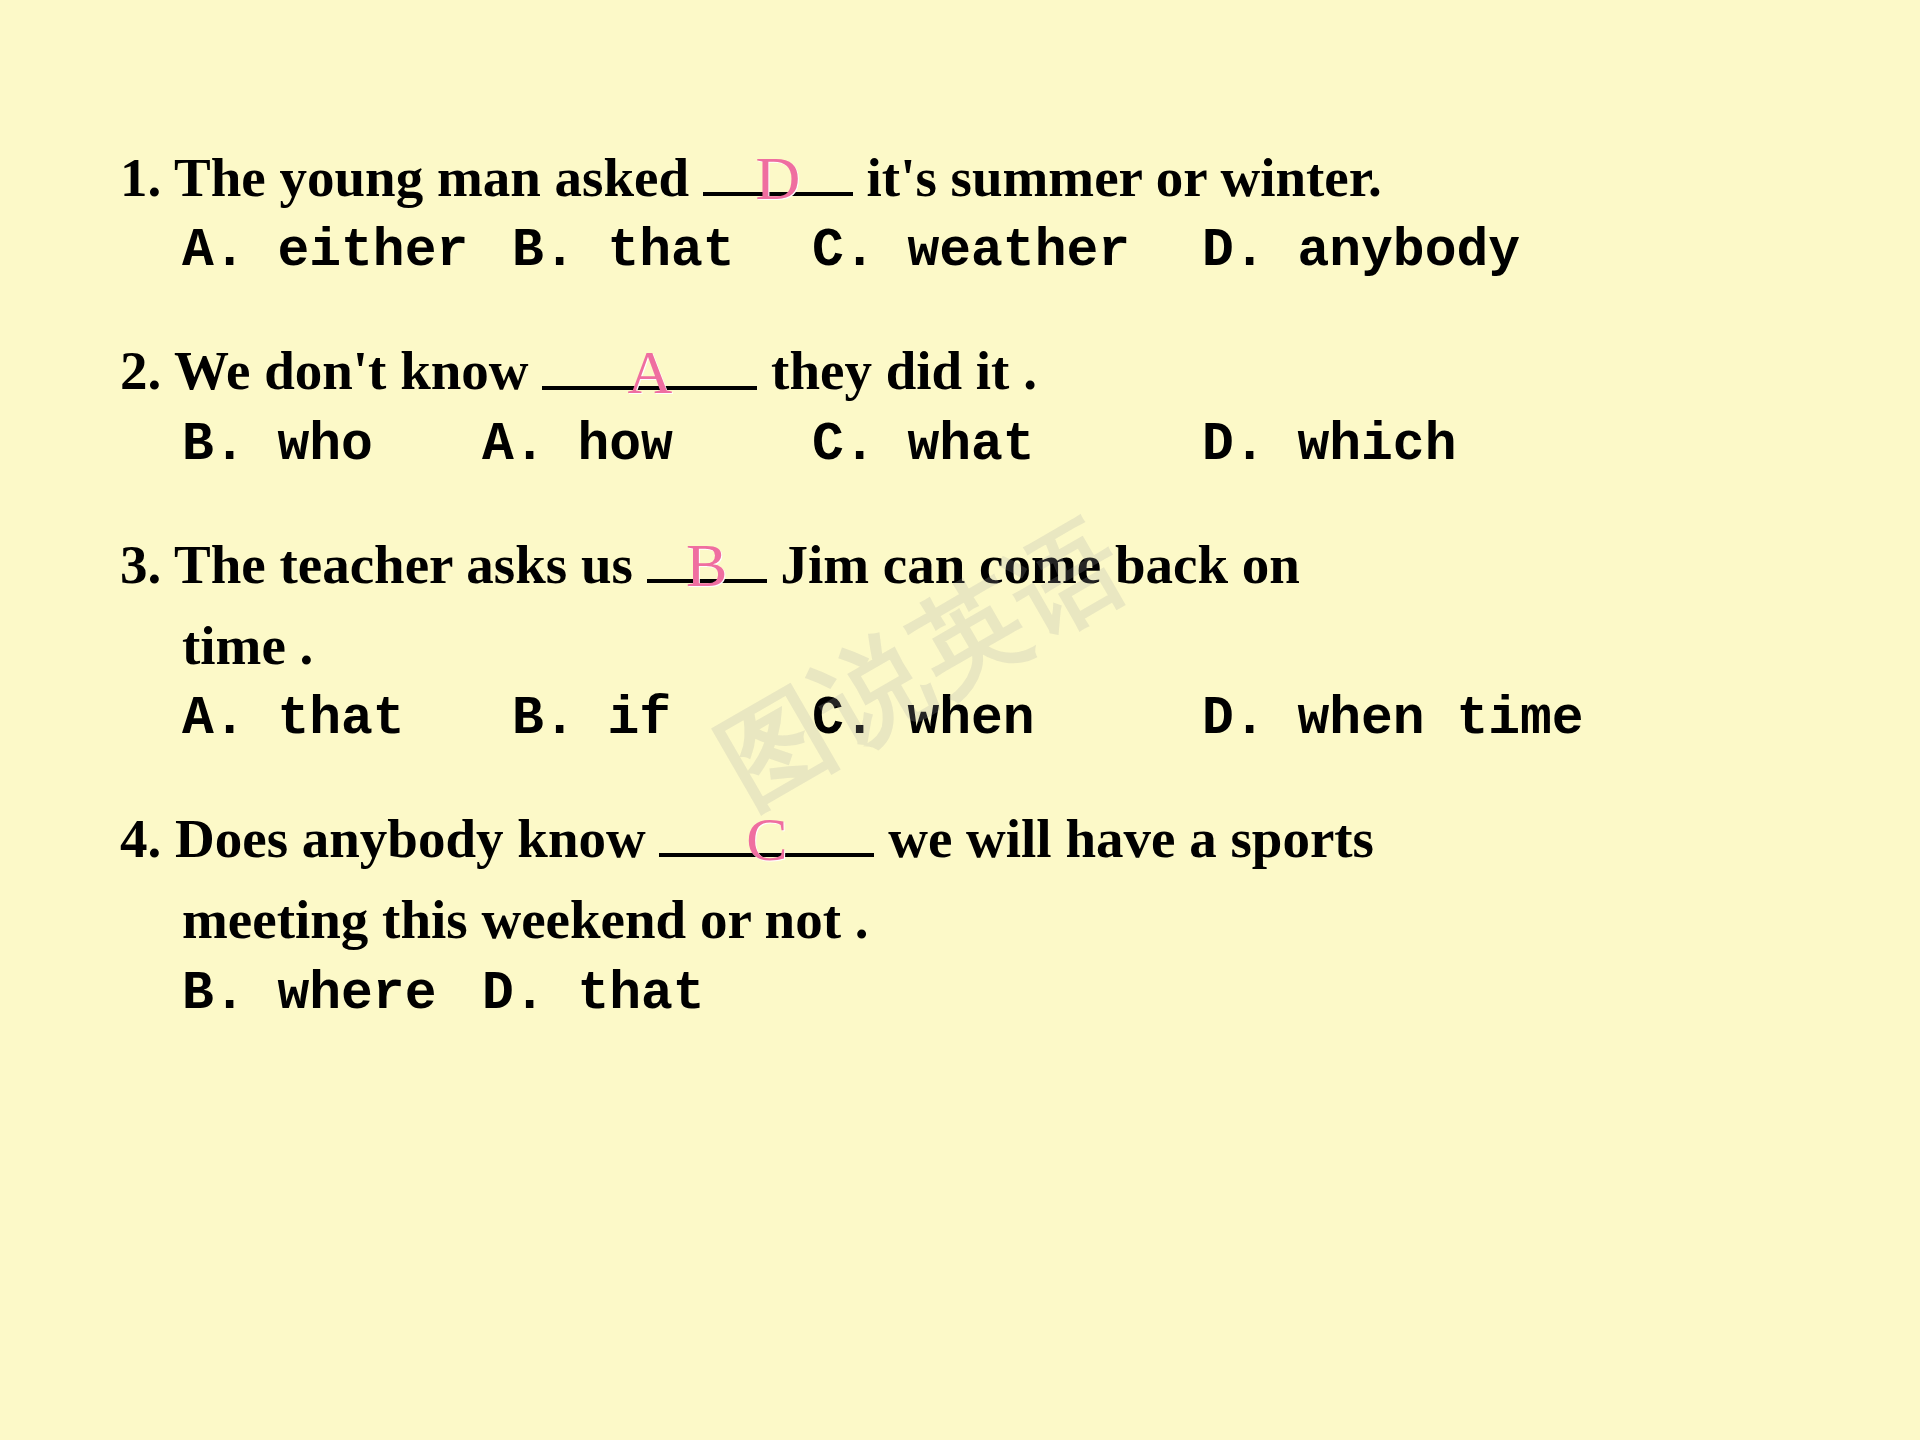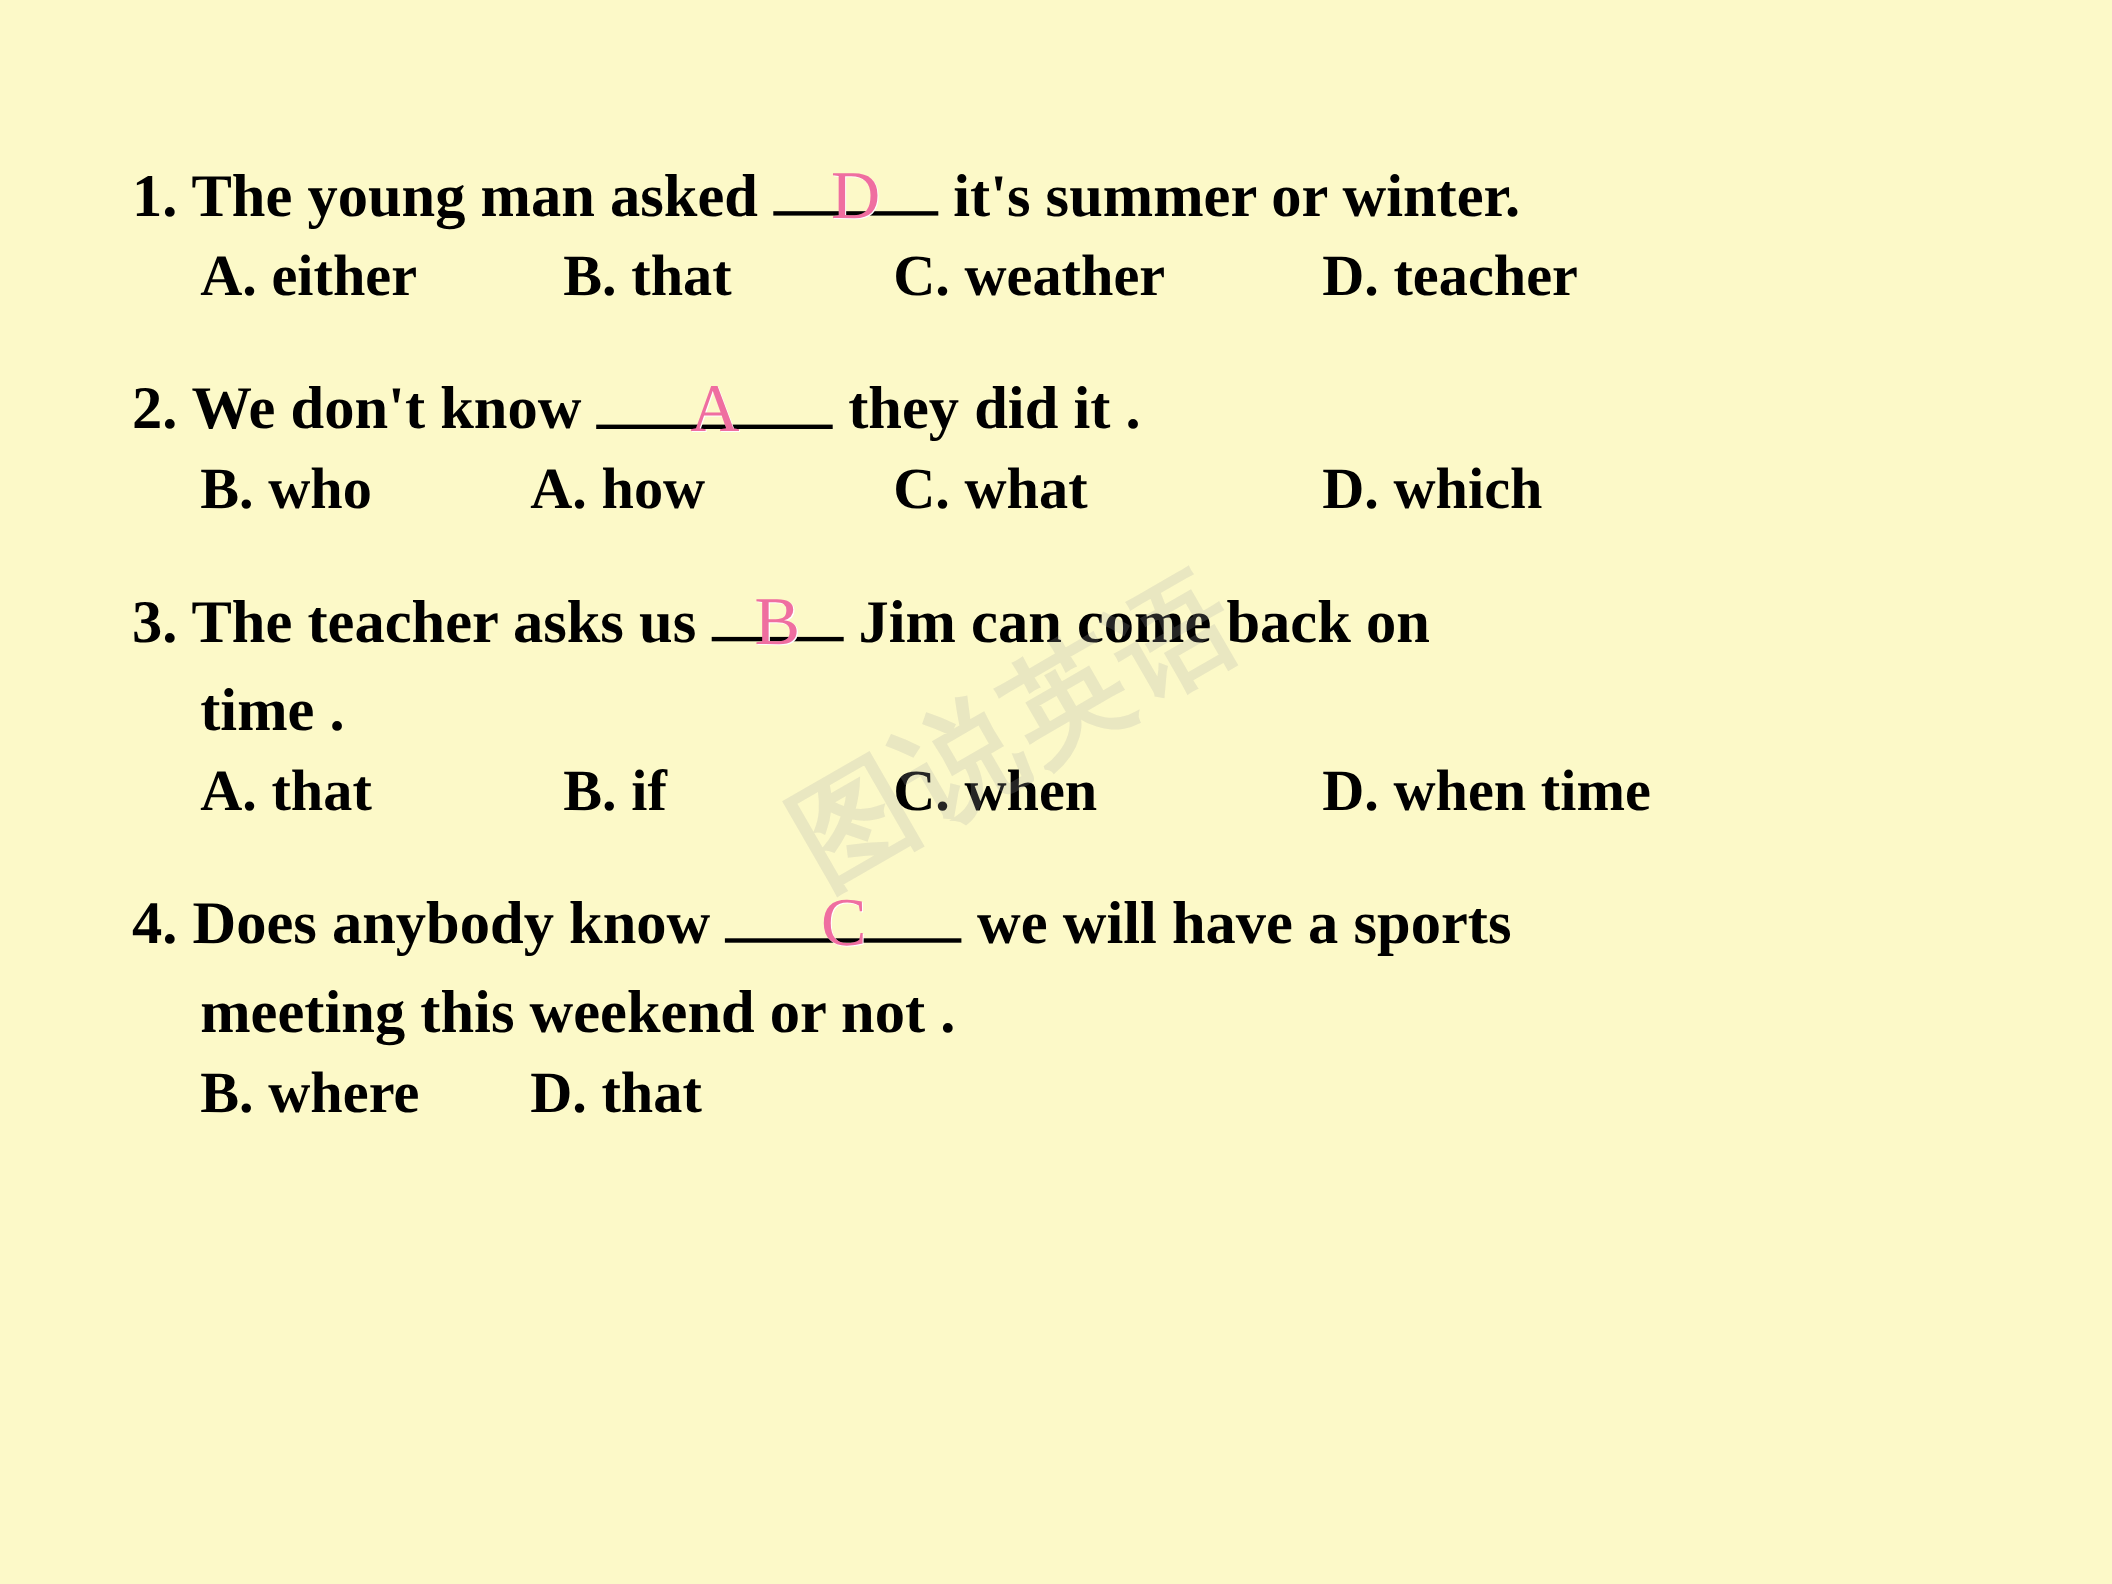--- a/index.html
+++ b/index.html
@@ -89,20 +89,21 @@
     pointer-events: none;
   }
 
   .options-line {
     font-size: 53px;
     font-weight: bold;
     color: #000;
     margin-top: 10px;
     padding-left: 62px;
     display: flex;
+    font-family: Liberation Mono, monospace;
   }
 
   .options-line .opt {
     display: inline-block;
     white-space: nowrap;
   }
 
   .cont-line {
     font-size: 55px;
     font-weight: bold;
@@ -126,21 +127,21 @@
       <span class="blank-wrap" style="width:150px">
         <span class="blank-line" style="width:150px"></span>
         <span class="blank-answer">D</span>
       </span>
       <span class="q-stem">it's summer or winter.</span>
     </div>
     <div class="options-line">
       <span class="opt" style="width:330px">A. either</span>
       <span class="opt" style="width:300px">B. that</span>
       <span class="opt" style="width:390px">C. weather</span>
-      <span class="opt" style="width:340px">D. teacher</span>
+      <span class="opt" style="width:340px">D. anybody</span>
     </div>
   </div>
 
   <div class="question-block">
     <div class="q-line">
       <span class="q-num">2.</span>
       <span class="q-stem"> We don't know</span>
       <span class="blank-wrap" style="width:215px">
         <span class="blank-line" style="width:215px"></span>
         <span class="blank-answer">A</span>

